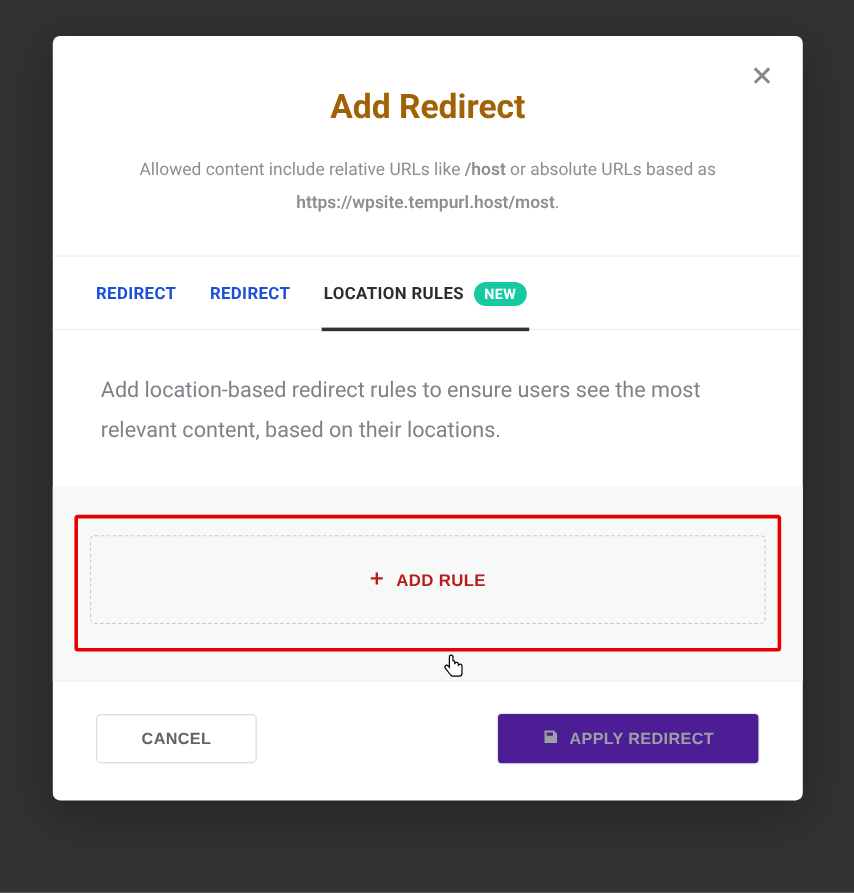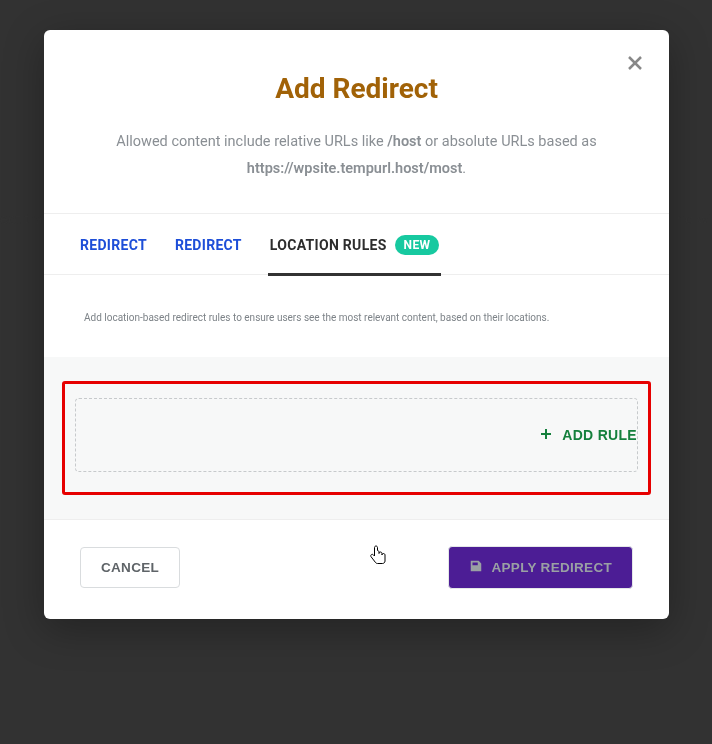--- a/index.html
+++ b/index.html
@@ -91,48 +91,48 @@
       color: #fff;
       font-size: 12px;
       font-weight: 700;
       padding: 3px 9px;
       border-radius: 11px;
       letter-spacing: 0.3px;
     }
     .body-text {
       padding: 34px 40px 30px 40px;
       color: #7d8388;
-      font-size: 10px;
+      font-size: 18px;
       line-height: 1.85;
     }
     .rule-area {
       background: #f7f8f8;
       padding: 24px 18px;
       margin: 0;
     }
     .highlight-box {
       border: 3px solid #e60000;
       border-radius: 3px;
       padding: 14px 10px;
       height: 114px;
     }
     .add-rule-btn {
       width: 100%;
       height: 74px;
       border: 1.5px dashed #c7cacc;
       border-radius: 4px;
       background: transparent;
-      color: #15803d;
+      color: #b91c1c;
       font-size: 14px;
       font-weight: 700;
       letter-spacing: 0.3px;
       cursor: pointer;
       display: flex;
       align-items: center;
-      justify-content: flex-end;
+      justify-content: center;
       gap: 10px;
     }
     .add-rule-btn svg { width: 12px; height: 12px; }
     .cursor-hand {
       position: absolute;
       left: 370px;
       top: 544px;
       width: 18px;
       height: 20px;
       pointer-events: none;
@@ -142,21 +142,21 @@
       border-top: 1px solid #eee;
       padding: 26px 36px 30px 36px;
       display: flex;
       justify-content: space-between;
       align-items: center;
     }
     .btn {
       font-size: 13.5px;
       font-weight: 700;
       letter-spacing: 0.3px;
-      padding: 12px 20px;
+      padding: 12px 37px;
       border-radius: 4px;
       cursor: pointer;
       display: flex;
       align-items: center;
       gap: 9px;
     }
     .btn-cancel {
       background: #fff;
       border: 1px solid #d9dcde;
       color: #5f6468;

